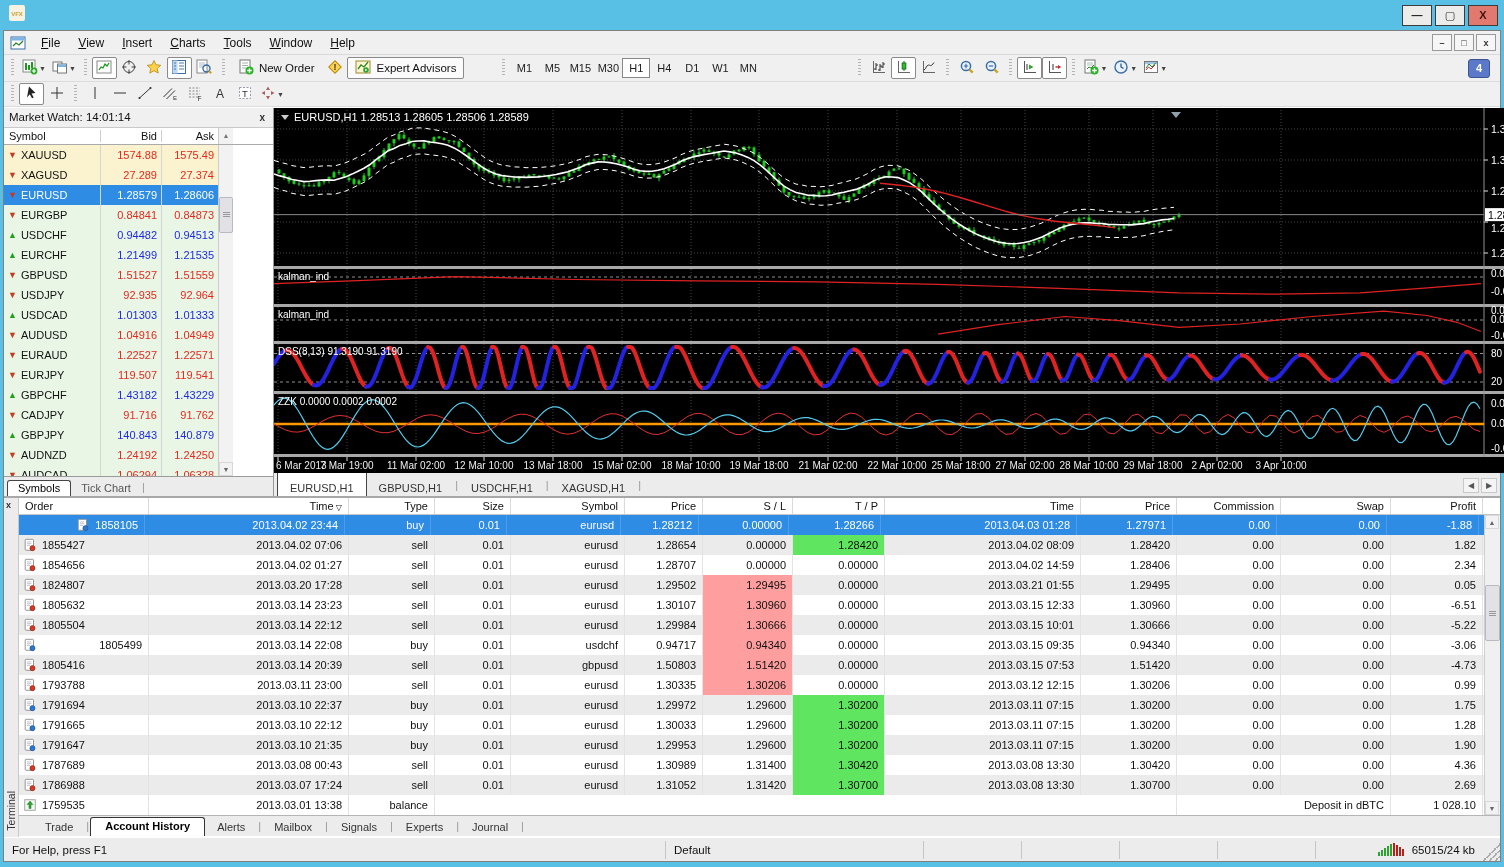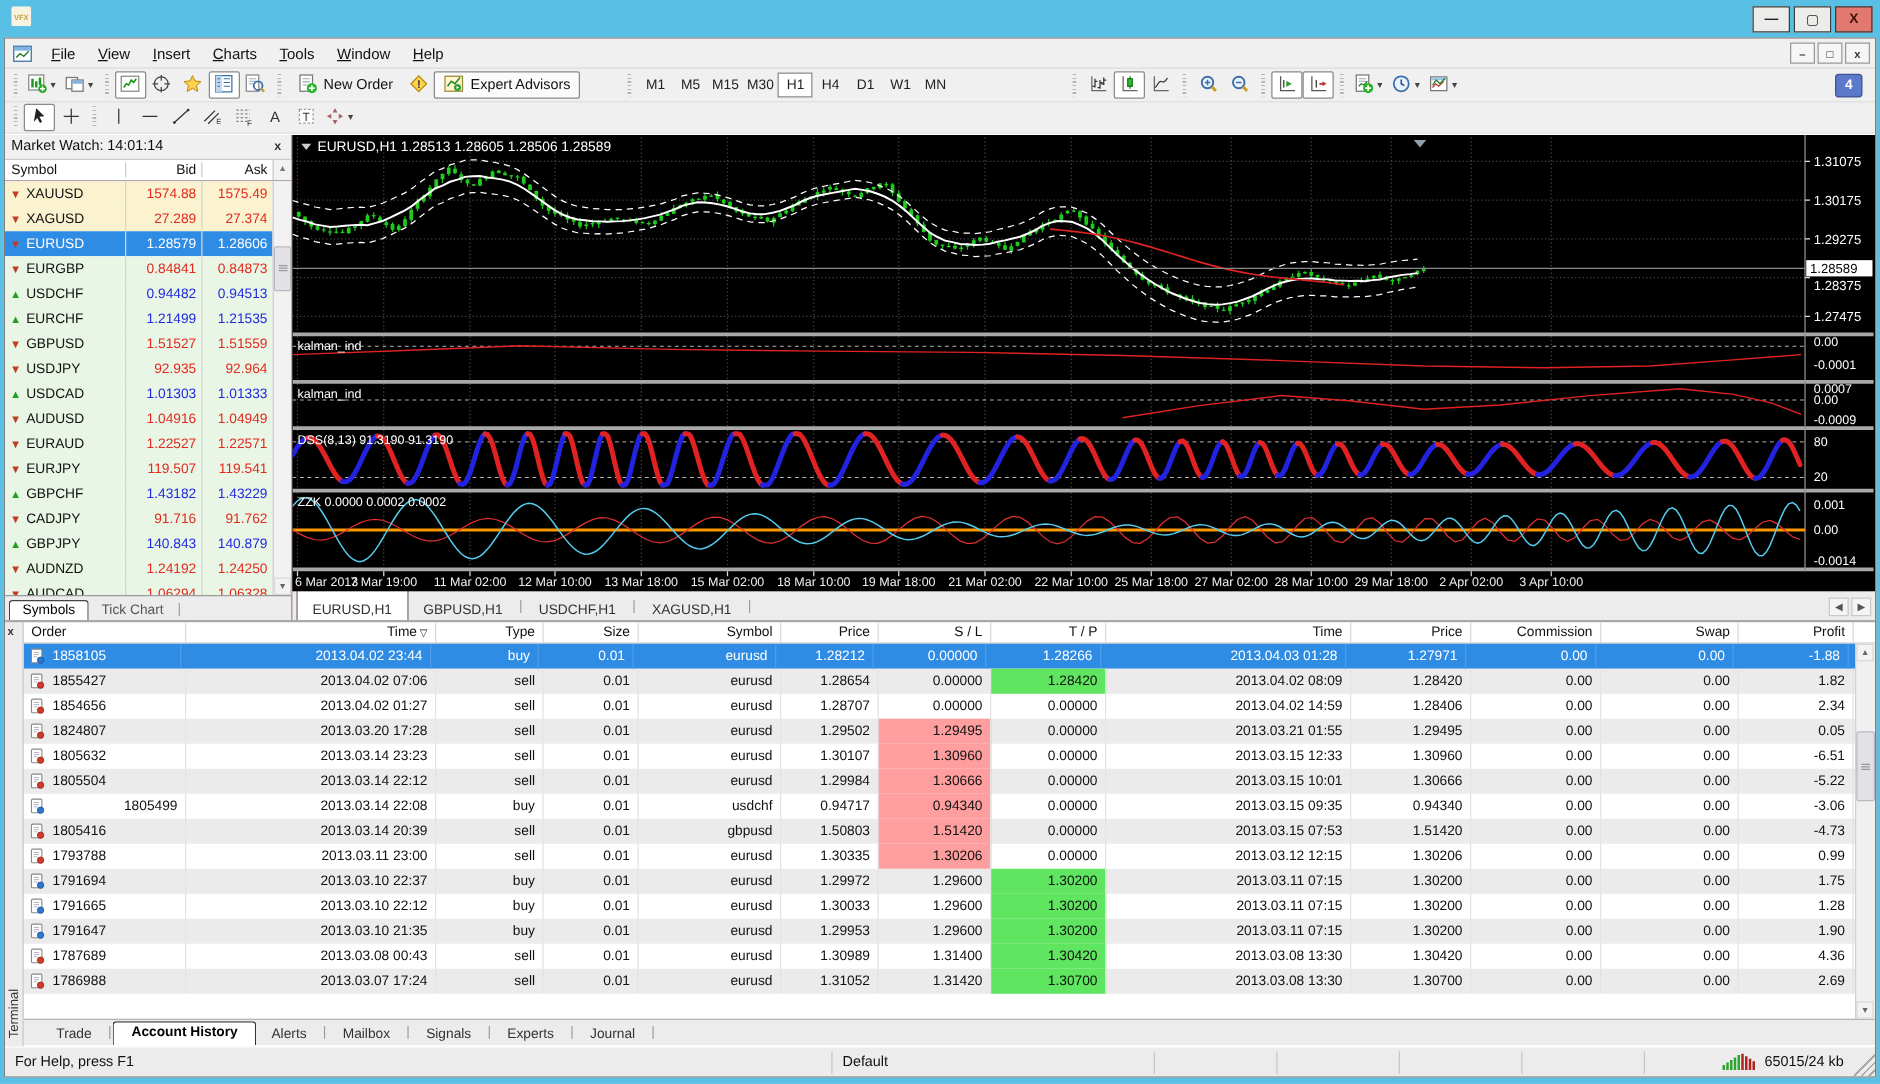--- a/index.html
+++ b/index.html
@@ -30,21 +30,21 @@
 .tbtn.pressed{background:#fff;border:1px solid #8a8a8a}
 .tbtn .dd{font-size:7px;color:#444;margin-left:1px}
 .tbtn-text{height:22px;display:flex;align-items:center;gap:5px;padding:0 7px;font-size:11.5px;color:#111;border:1px solid transparent;border-radius:2px}
 .tbtn-text.boxed{border:1px solid #8a8a8a;background:#FBFBFB}
 .tf{width:28px;height:20px;display:flex;align-items:center;justify-content:center;font-size:11px;color:#222;border:1px solid transparent}
 .tf.active{background:#fff;border:1px solid #888}
 .notif{margin-left:auto;margin-right:8px;width:22px;height:19px;background:#5B79C8;border:1px solid #3c5490;border-radius:3px;color:#fff;font-weight:bold;font-size:11px;display:flex;align-items:center;justify-content:center}
 
 .workspace{height:389px;display:flex;min-height:0;border-top:1px solid #fff}
 
-.mw{width:230px;background:#be185d;border-right:1px solid #9a9a9a;display:flex;flex-direction:column}
+.mw{width:270px;background:#0c4a6e;border-right:1px solid #9a9a9a;display:flex;flex-direction:column}
 .mw-title{height:20px;display:flex;align-items:center;background:#F0F0F0;border-bottom:1px solid #c9c9c9;padding:0 5px;font-size:11.5px}
 .mw-close{margin-left:auto;font-size:10px;font-weight:bold;color:#333;padding:0 3px}
 .mw-cols{height:17px;display:flex;background:#fff;border-bottom:1px solid #aaa;font-size:11px;align-items:center}
 .mw-colsym{width:97px;padding-left:5px;border-right:1px solid #ccc}
 .mw-colbid{width:61px;text-align:right;padding-right:4px;border-right:1px solid #ccc}
 .mw-colask{width:56px;text-align:right;padding-right:4px}
 .mw-colscroll{width:15px;height:100%;background:#F2F2F2;border-left:1px solid #ccc;display:flex;align-items:center;justify-content:center;color:#777;font-size:7px}
 .mw-body{height:332px;overflow:hidden;display:flex;background:#fff}
 .mw-rows{width:214px}
 .mw-row{height:20px;display:flex;align-items:center;font-size:11px}
@@ -1163,21 +1163,21 @@
             <span class="t-hcell r" style="width: 92px;">T / P</span>
             <span class="t-hcell r" style="width: 196px;">Time</span>
             <span class="t-hcell r" style="width: 96px;">Price</span>
             <span class="t-hcell r" style="width: 104px;">Commission</span>
             <span class="t-hcell r" style="width: 110px;">Swap</span>
             <span class="t-hcell r" style="width: 92px;">Profit</span>
           </div>
         <div class="t-rows">
           <div class="t-rowcol" id="t-rowcol">
               <div class="t-row selected">
-                <span class="t-cell l" style="width: 126px;">
+                <span class="t-cell l" style="width: 126px; justify-content: flex-end;">
                   <span class="icon" style="width: 14px; height: 16px; display: inline-flex;">
                     <svg width="16" height="16" viewBox="0 0 16 16">
                       <rect x="2.5" y="1.5" width="9.5" height="12.5" rx="1" fill="#fff" stroke="#888"></rect>
                       <path d="M4.5 4.5h5M4.5 6.5h5M4.5 8.5h3.5" stroke="#AAB" stroke-width=".8"></path>
                       <circle cx="10.8" cy="11.6" r="2.9" fill="#2E77D0" stroke="#1B4F93" stroke-width=".7"></circle>
                     </svg>
                   </span>
                   <span>1858105</span>
                 </span>
                 <span class="t-cell" style="width: 200px;">2013.04.02 23:44</span>
@@ -1497,20 +1497,36 @@
                 <span class="t-cell" style="width: 76px;">0.01</span>
                 <span class="t-cell" style="width: 114px;">eurusd</span>
                 <span class="t-cell" style="width: 78px;">1.31052</span>
                 <span class="t-cell" style="width: 90px;">1.31420</span>
                 <span class="t-cell tphit" style="width: 92px;">1.30700</span>
                 <span class="t-cell" style="width: 196px;">2013.03.08 13:30</span>
                 <span class="t-cell" style="width: 96px;">1.30700</span>
                 <span class="t-cell" style="width: 104px;">0.00</span>
                 <span class="t-cell" style="width: 110px;">0.00</span>
                 <span class="t-cell" style="width: 92px;">2.69</span>
+              </div>
+              <div class="t-row">
+                <span class="t-cell l" style="width: 130px;">
+                  <span class="icon" style="width: 14px; height: 16px; display: inline-flex;">
+                    <svg width="16" height="16" viewBox="0 0 16 16">
+                      <rect x="2" y="2" width="12" height="12" fill="#F2FAF2" stroke="#999"></rect>
+                      <path d="M8 3.5l3.4 4H9.2v4.5H6.8V7.5H4.6z" fill="#2FA32F" stroke="#1B7A1B" stroke-width=".5"></path>
+                    </svg>
+                  </span>
+                  <span>1759535</span>
+                </span>
+                <span class="t-cell" style="width: 200px;">2013.03.01 13:38</span>
+                <span class="t-cell" style="width: 86px;">balance</span>
+                <span class="t-cell" style="width: 742px;"></span>
+                <span class="t-cell" style="width: 214px;">Deposit in dBTC</span>
+                <span class="t-cell" style="width: 92px;">1 028.10</span>
               </div>
             </div>
           <div class="t-scroll">
             <span class="sc-btn" style="top:0">▲</span>
             <span class="sc-thumb" style="top:70px;height:56px;width:15px">
                 <span>
                   <i></i>
                   <i></i>
                   <i></i>
                 </span>

